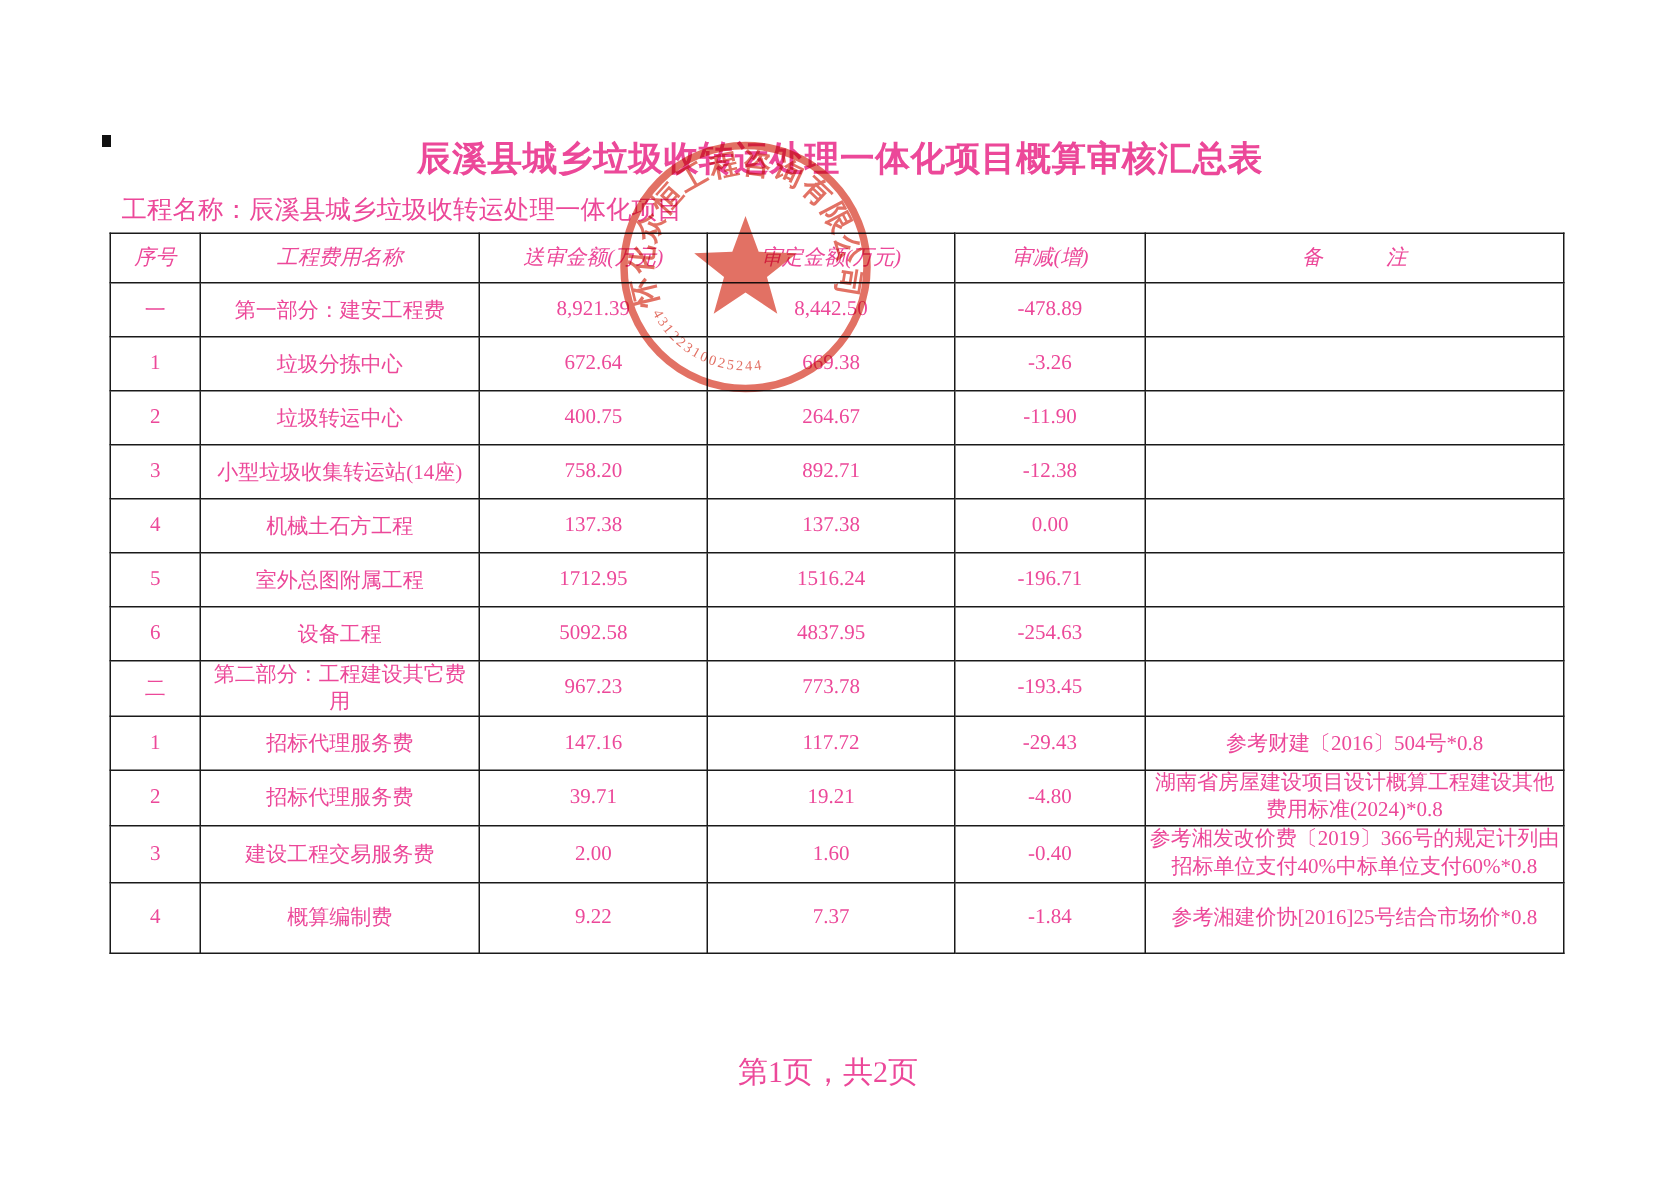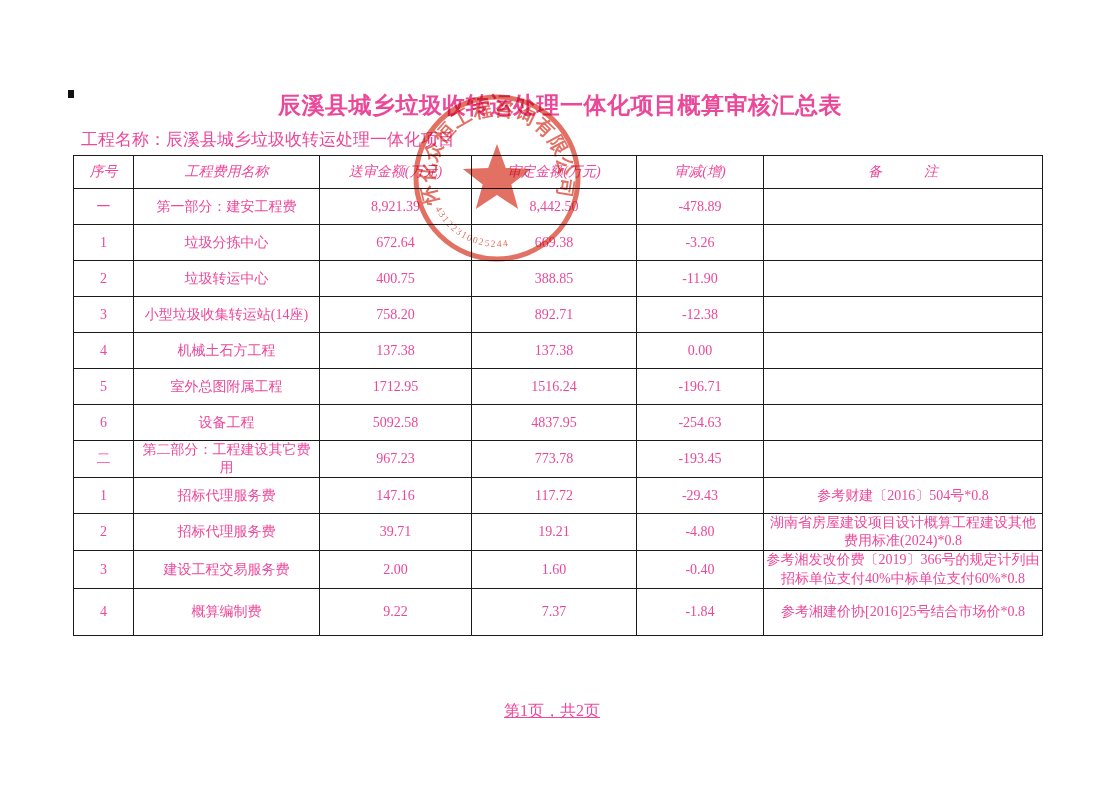--- a/index.html
+++ b/index.html
@@ -18,21 +18,21 @@
     border-collapse:collapse;table-layout:fixed;
   }
   table.summary th,table.summary td{
     border:1px solid #1a1a1a;text-align:center;vertical-align:middle;
     font-size:14px;font-weight:normal;padding:0 2px;overflow:hidden;
   }
   thead tr{height:33px;font-style:italic;}
   tbody tr{height:36px;}
   tbody tr.tall{height:47px;}
   td.remark-left{text-align:left;font-size:13px;line-height:1.3;padding:0 4px;margin-left:28px;}
-  .footer{position:absolute;top:701px;left:0;width:1104px;text-align:center;font-size:16px;text-decoration:underline;}
+  .footer{position:absolute;top:701px;left:0;width:1104px;text-align:center;font-size:20px;}
   .stamp{position:absolute;left:0;top:0;mix-blend-mode:multiply;pointer-events:none;}
 </style>
 </head>
 <body>
 
 <div class="page">
 
   <div class="artifact"></div>
 
   <h1 class="title">辰溪县城乡垃圾收转运处理一体化项目概算审核汇总表</h1>
@@ -72,21 +72,21 @@
           <td>垃圾分拣中心</td>
           <td>672.64</td>
           <td>669.38</td>
           <td>-3.26</td>
           <td></td>
         </tr>
         <tr>
           <td>2</td>
           <td>垃圾转运中心</td>
           <td>400.75</td>
-          <td>388.85</td>
+          <td>264.67</td>
           <td>-11.90</td>
           <td></td>
         </tr>
         <tr>
           <td>3</td>
           <td>小型垃圾收集转运站(14座)</td>
           <td>758.20</td>
           <td>892.71</td>
           <td>-12.38</td>
           <td></td>

